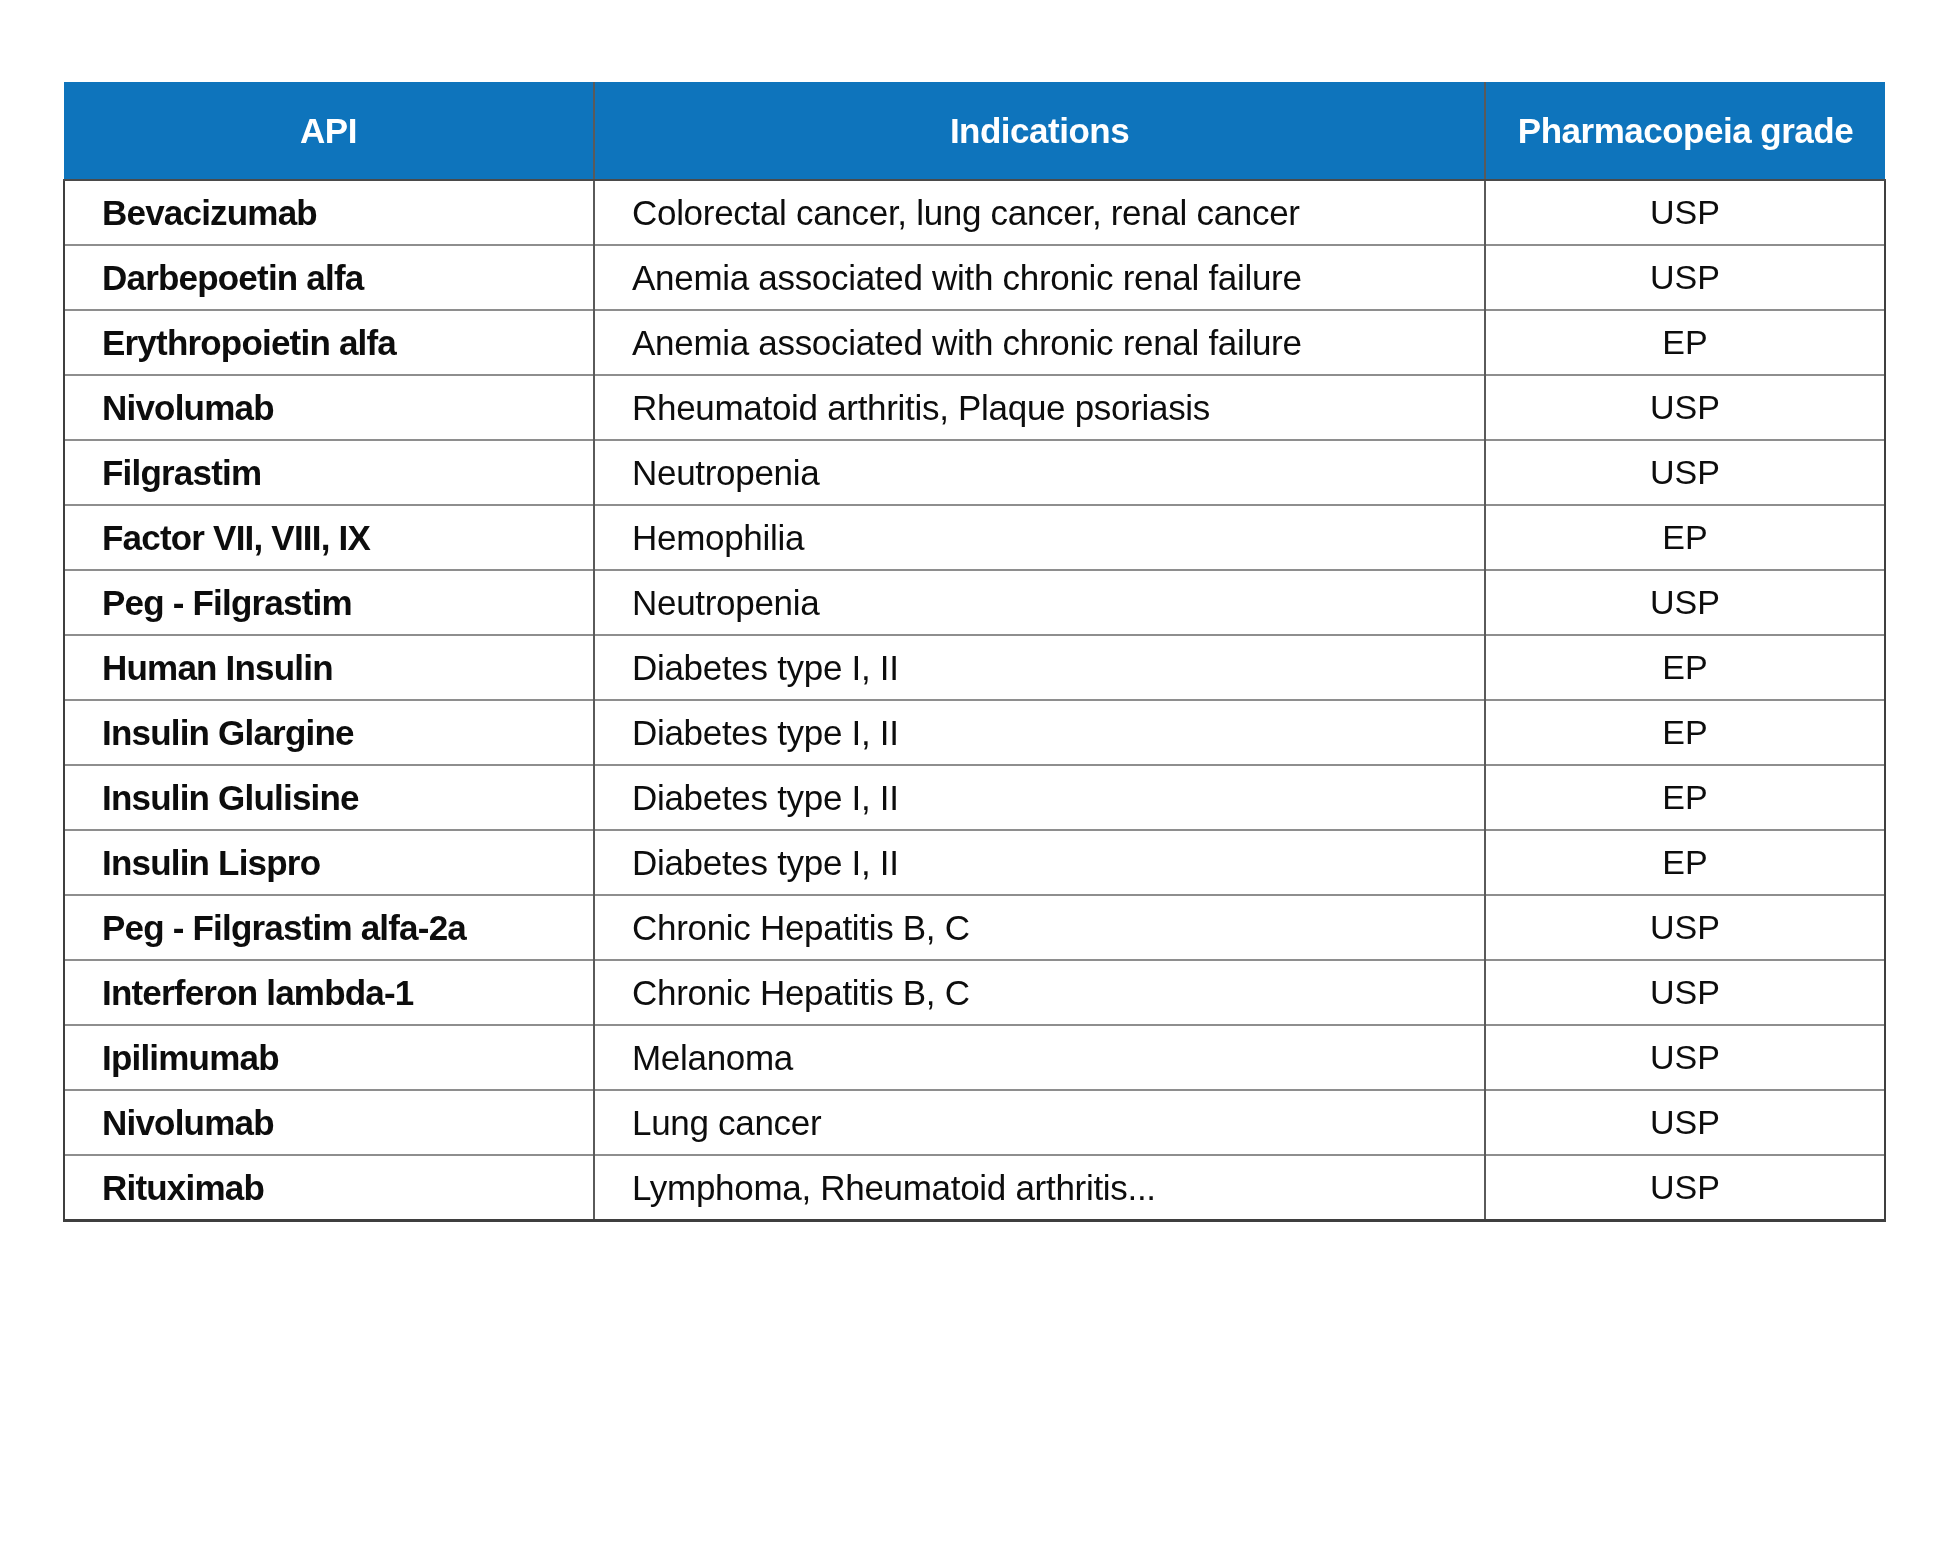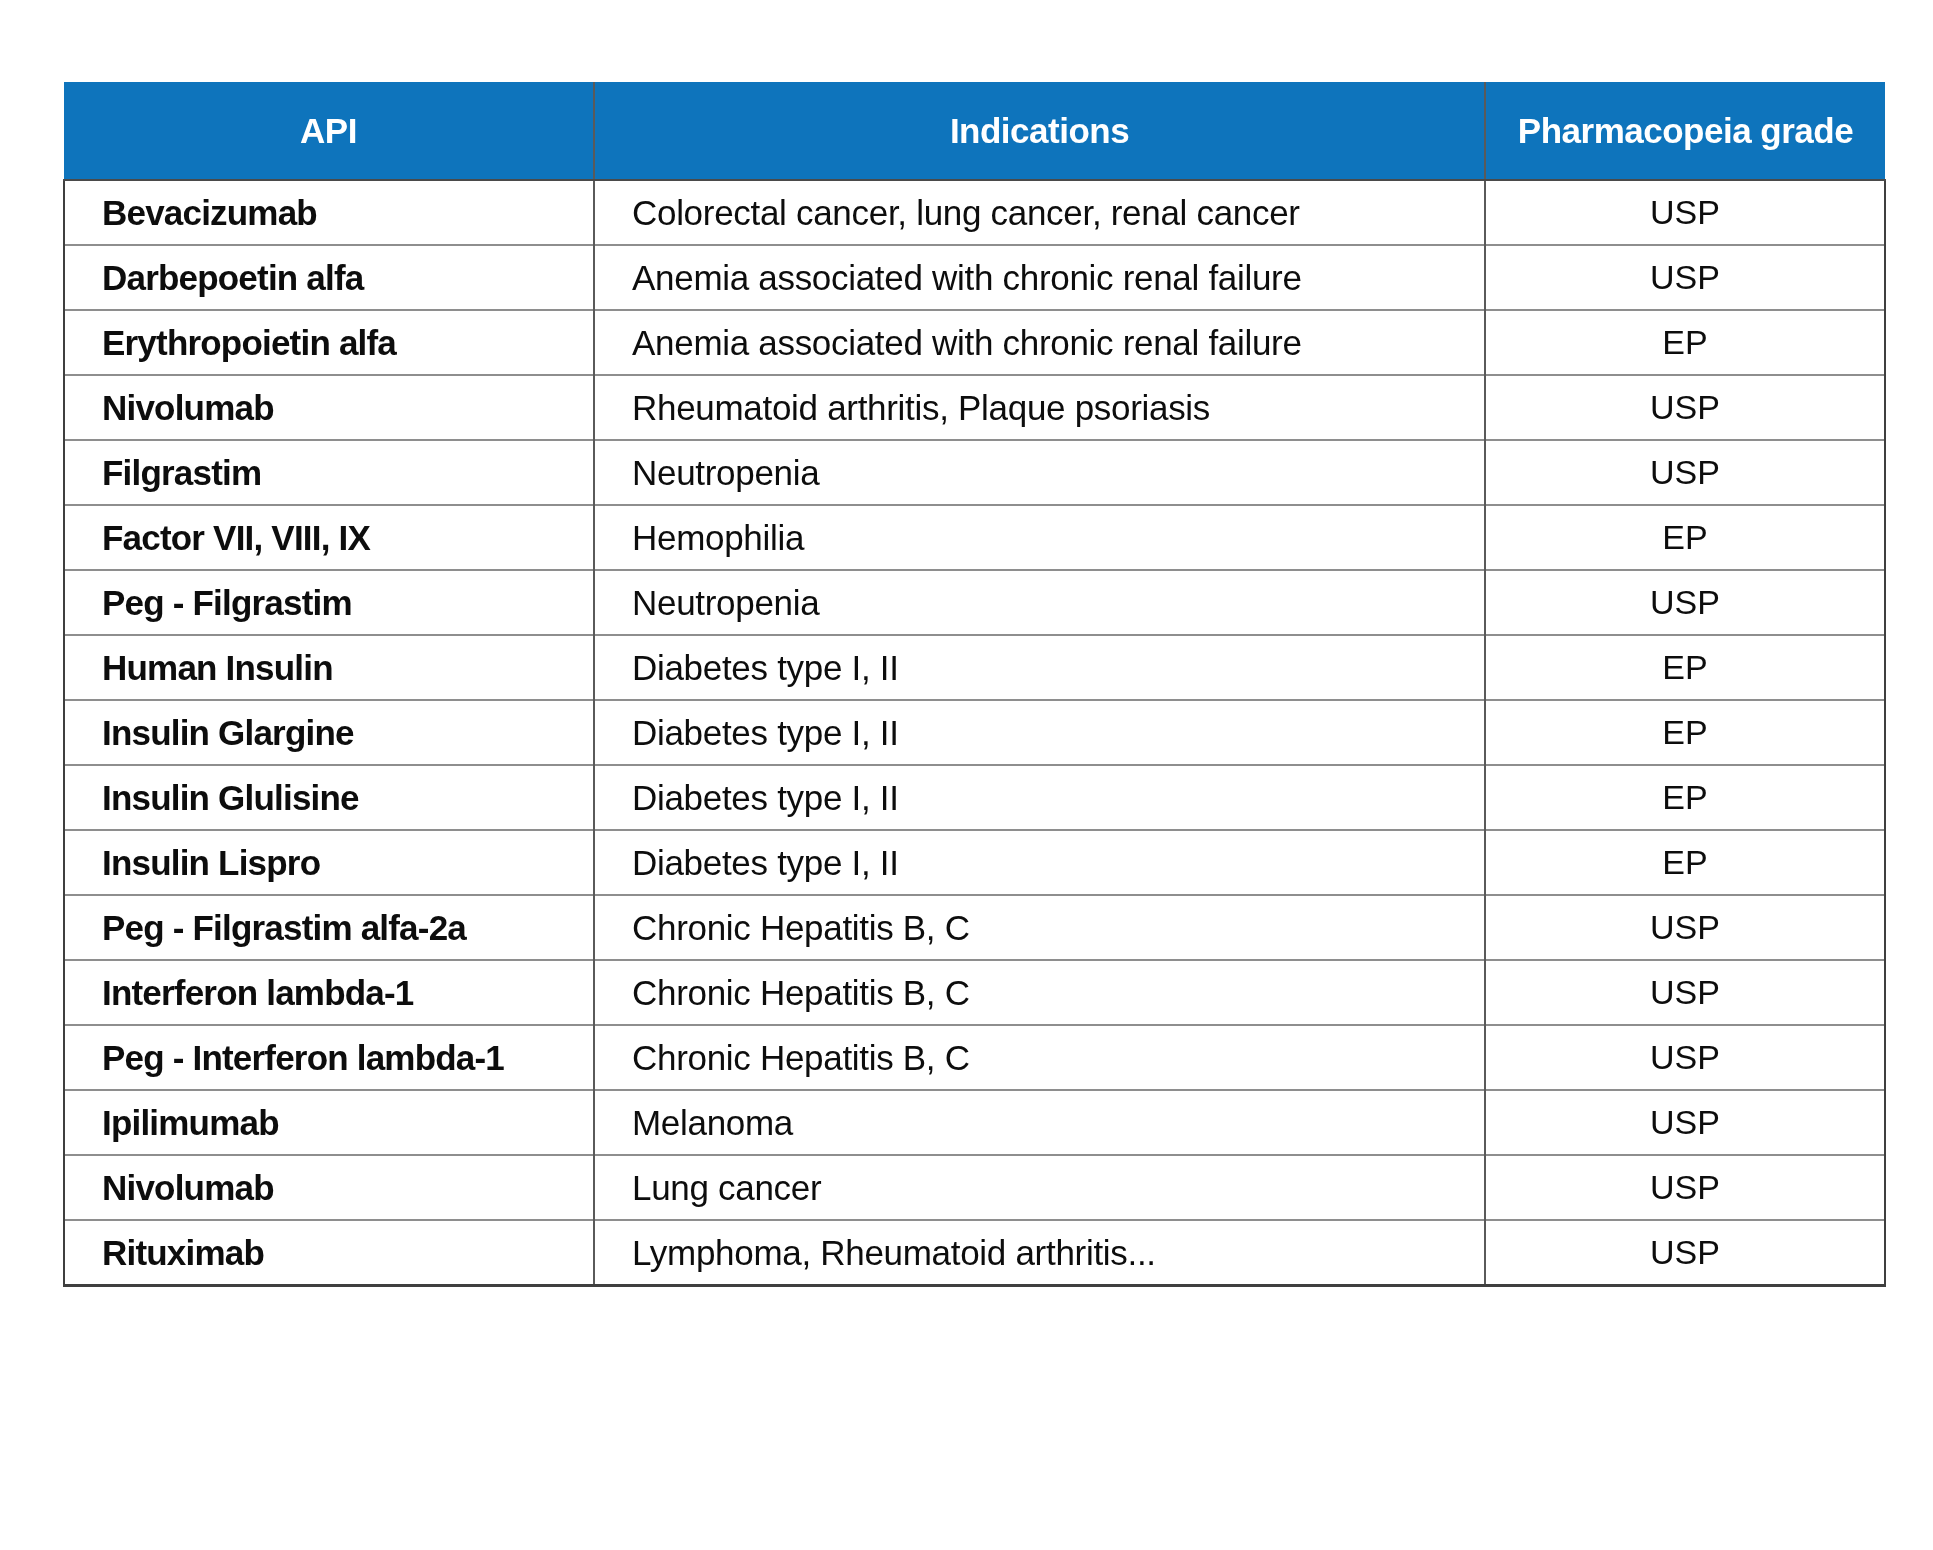--- a/index.html
+++ b/index.html
@@ -154,25 +154,20 @@
           <td class="col-api">Peg - Filgrastim alfa-2a</td>
           <td class="col-ind">Chronic Hepatitis B, C</td>
           <td class="col-grade">USP</td>
         </tr>
         <tr>
           <td class="col-api">Interferon lambda-1</td>
           <td class="col-ind">Chronic Hepatitis B, C</td>
           <td class="col-grade">USP</td>
         </tr>
         <tr>
-          <td class="col-api">Peg - Interferon lambda-1</td>
-          <td class="col-ind">Chronic Hepatitis B, C</td>
-          <td class="col-grade">USP</td>
-        </tr>
-        <tr>
           <td class="col-api">Ipilimumab</td>
           <td class="col-ind">Melanoma</td>
           <td class="col-grade">USP</td>
         </tr>
         <tr>
           <td class="col-api">Nivolumab</td>
           <td class="col-ind">Lung cancer</td>
           <td class="col-grade">USP</td>
         </tr>
         <tr>

